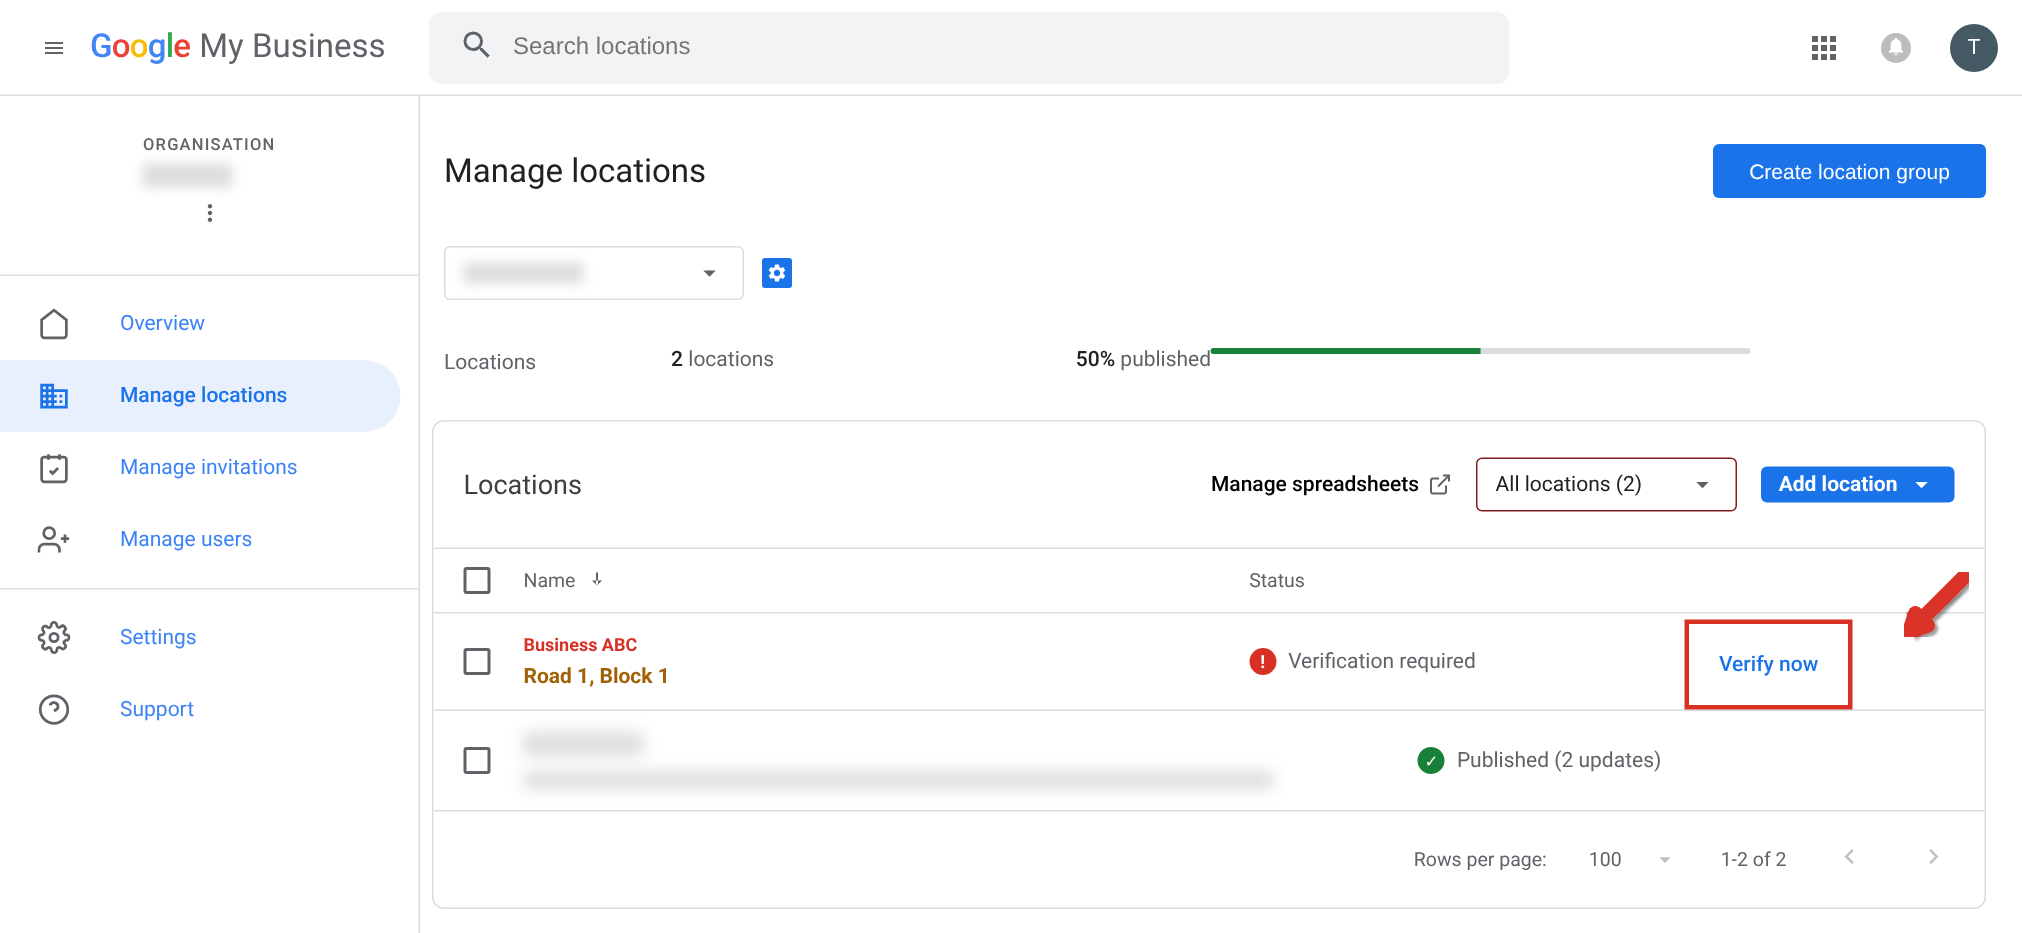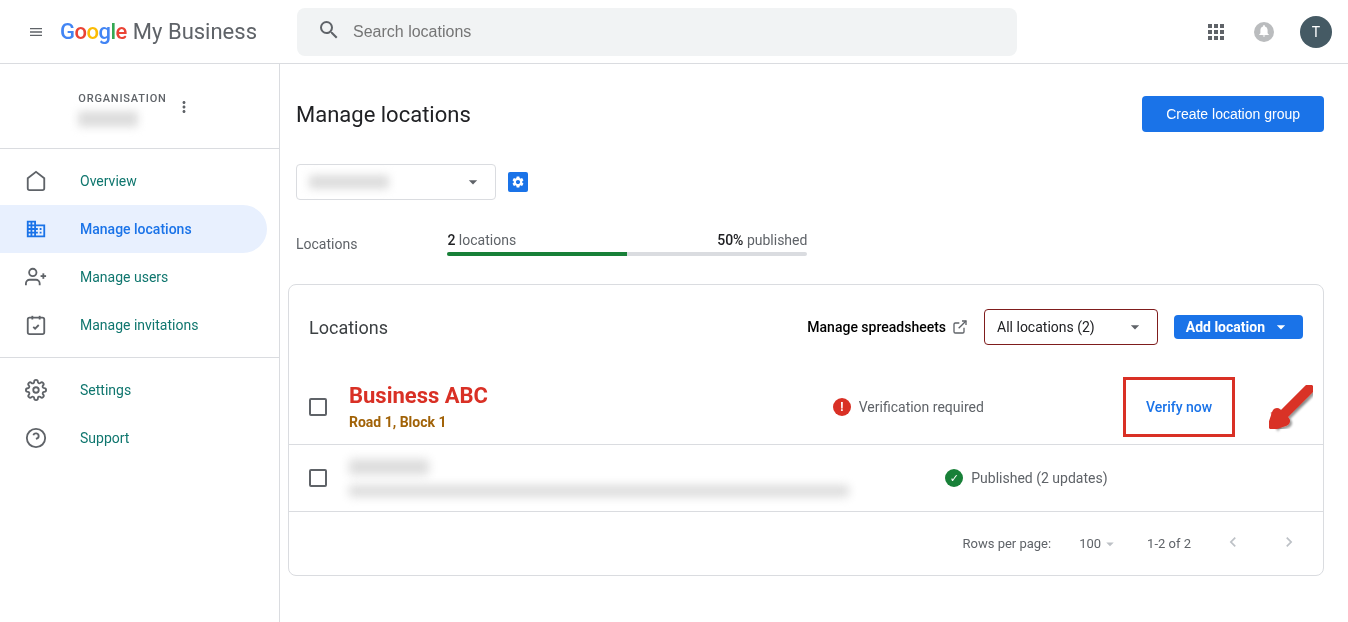--- a/index.html
+++ b/index.html
@@ -4,52 +4,52 @@
 <style>
 * { margin: 0; padding: 0; box-sizing: border-box; }
 body { font-family: 'Google Sans', Roboto, Arial, sans-serif; background: #fff; color: #202124; }
 
 .header { height: 64px; display: flex; align-items: center; padding: 0 16px; border-bottom: 1px solid #dadce0; }
 .menu-icon { cursor: pointer; padding: 12px; border-radius: 50%; }
 .logo-area { display: flex; align-items: center; margin-left: 4px; }
 .google-logo { font-size: 22px; font-weight: 500; letter-spacing: -0.5px;}
 .g-blue {color:#4285f4;} .g-red{color:#ea4335;} .g-yellow{color:#fbbc05;} .g-green{color:#34a853;}
 .logo-suffix { color: #5f6368; font-size: 22px; margin-left: 6px; font-weight: 400;}
-.search-container { flex: 1; max-width: 720px; margin-left: 40px; }
+.search-container { flex: 1; max-width: 720px; margin-left: 29px; }
 .search-box { display: flex; align-items: center; background: #f1f3f4; border-radius: 8px; height: 48px; padding: 0 8px;}
 .search-icon { padding: 0 12px; color: #5f6368; }
 .search-input { border: none; background: transparent; flex: 1; font-size: 16px; outline: none; color: #202124;}
 .header-right { margin-left: auto; display: flex; align-items: center; gap: 8px; }
 .icon-btn { width: 40px; height: 40px; display: flex; align-items: center; justify-content: center; border-radius:50%; cursor:pointer; color:#5f6368;}
 .avatar { width: 32px; height: 32px; border-radius: 50%; background: #455a64; color: #fff; display:flex; align-items:center; justify-content:center; font-size:14px; margin-left:8px; cursor:pointer;}
 
 .main { display: flex; height: calc(100vh - 64px); }
 .sidebar { width: 280px; border-right: 1px solid #dadce0; padding-top: 8px; }
-.org-section { padding: 18px 24px 12px; display:flex; align-items:center; justify-content:center;}
+.org-section { padding: 18px 24px 12px; display:flex; align-items:center; justify-content:space-between;flex-direction:column;}
 .org-label { color: #5f6368; font-size: 11px; letter-spacing: 0.8px; font-weight:500;}
 .org-name { margin-top: 6px; filter: blur(4px); color:#5f6368; font-size:14px; width:60px; height:16px; background:#ddd; border-radius:2px;}
 .org-more { color:#5f6368; cursor:pointer; padding:8px;}
 .nav-divider { border-top: 1px solid #dadce0; margin: 8px 0; }
-.nav-item { display: flex; align-items: center; height: 48px; padding: 0 24px; cursor: pointer; border-radius: 0 24px 24px 0; margin-right: 12px; color:#0f766e; font-size:14px;}
+.nav-item { display: flex; align-items: center; height: 48px; padding: 0 24px; cursor: pointer; border-radius: 0 24px 24px 0; margin-right: 12px; color:#3b82f6; font-size:14px;}
 .nav-item.active { background: #e8f0fe; color: #1a73e8; font-weight:500;}
 .nav-icon { width: 24px; height: 24px; margin-right: 32px; display:flex; align-items:center; justify-content:center;}
 
 .content { flex: 1; padding: 24px 24px 24px 8px; overflow-y: auto;}
 .page-header { display: flex; align-items: center; justify-content: space-between; padding: 8px 0 24px 8px;}
 .page-title { font-size: 22px; font-weight: 400; color:#202124;}
 .btn-primary { background: #1a73e8; color: #fff; border: none; border-radius: 4px; padding: 0 24px; height: 36px; font-size: 14px; font-weight:500; cursor:pointer; display:inline-flex; align-items:center;}
 
 .selector-row { display: flex; align-items: center; gap: 12px; padding: 8px 8px 24px;}
 .dropdown-selector { border: 1px solid #dadce0; border-radius: 4px; width: 200px; height: 36px; display:flex; align-items:center; padding: 0 12px; cursor:pointer; justify-content:space-between;}
 .dropdown-blur { filter: blur(4px); background:#ddd; width:80px; height:14px; border-radius:2px;}
 .gear-badge { width: 20px; height:20px; background:#1a73e8; color:#fff; border-radius:2px; display:flex; align-items:center; justify-content:center; cursor:pointer;}
 
 .progress-row { display: flex; align-items: center; gap: 90px; padding: 8px 8px 28px;}
 .progress-label { color:#5f6368; font-size:14px;}
-.progress-center { display:flex; flex-direction:column;}
+.progress-center { display:flex; flex-direction:row;}
 .progress-stats { display:flex; justify-content:space-between; font-size:14px; color:#5f6368; width:360px; margin-bottom:4px;}
 .progress-stats strong {color:#202124; font-weight:500;}
 .progress-bar { width:360px; height:4px; background:#dadce0; border-radius:2px; overflow:hidden;}
 .progress-fill { height:100%; background:#188038; width:50%;}
 
 .card { border: 1px solid #dadce0; border-radius: 8px; overflow:hidden;}
 .card-header { display:flex; align-items:center; justify-content:space-between; padding: 24px 20px;}
 .card-title { font-size: 18px; color:#3c4043;}
 .card-header-right { display:flex; align-items:center; gap:16px;}
 .link-action { color:#000000; font-size:14px; font-weight:500; display:flex; align-items:center; gap:6px; cursor:pointer;}
@@ -57,31 +57,31 @@
 .btn-add { background:#1a73e8; color:#fff; border-radius:4px; height:24px; padding:0 12px; display:flex; align-items:center; gap:6px; cursor:pointer; font-size:14px; font-weight:700;}
 
 .table-header { display:flex; align-items:center; border-top:1px solid #dadce0; border-bottom:1px solid #dadce0; padding:12px 20px; color:#5f6368; font-size:13px;}
 .col-check { width:40px;}
 .col-name { flex:2; display:flex; align-items:center; gap:6px;}
 .col-status { flex:1.2;}
 .col-action { width:180px; text-align:left;}
 .checkbox { width:18px; height:18px; border:2px solid #5f6368; border-radius:2px; cursor:pointer;}
 
 .table-row { display:flex; align-items:center; padding:14px 20px; border-bottom:1px solid #dadce0;}
-.row-name { color:#d93025; font-weight:700; font-size:22px;text-align:center;}
+.row-name { color:#d93025; font-weight:700; font-size:12px;text-align:center;}
 .row-sub { color:#a16207; font-weight:700; font-size:14px;}
 .status-cell { display:flex; align-items:center; gap:8px; font-size:14px; color:#5f6368;}
 .icon-error { width:18px; height:18px; background:#d93025; border-radius:50%; color:#fff; display:flex; align-items:center; justify-content:center; font-size:12px; font-weight:bold;}
 .icon-check { width:18px; height:18px; background:#188038; border-radius:50%; color:#fff; display:flex; align-items:center; justify-content:center; font-size:11px;}
 .link-blue { color:#1a73e8; font-size:14px; font-weight:500; cursor:pointer;}
 .verify-highlight { border:3px solid #d93025; padding:19px 20px; margin-right:-4px;}
 .blur-text { filter: blur(5px); background:#ddd; color:transparent; border-radius:2px;}
 
 .pagination { display:flex; justify-content:flex-end; align-items:center; padding:16px 20px; gap:28px; color:#5f6368; font-size:13px;}
-.page-sel { display:flex; align-items:center; gap:0; cursor:pointer;}
+.page-sel { display:flex; align-items:center; gap:20px; cursor:pointer;}
 .page-arrow { color:#bdc1c6; cursor:pointer; padding:4px;}
 
 .annotation-arrow { position: absolute; pointer-events:none;}
 .table-wrap{position:relative;}
 </style>
 </head>
 <body>
 
 <div class="header">
   <div class="menu-icon icon-btn">
@@ -145,38 +145,38 @@
       <span class="nav-icon">
           <svg width="22" height="22" viewBox="0 0 24 24" fill="#1a73e8">
             <path d="M12 7V3H2v18h20V7H12zM6 19H4v-2h2v2zm0-4H4v-2h2v2zm0-4H4V9h2v2zm0-4H4V5h2v2zm4 12H8v-2h2v2zm0-4H8v-2h2v2zm0-4H8V9h2v2zm0-4H8V5h2v2zm10 12h-8v-2h2v-2h-2v-2h2v-2h-2V9h8v10zm-2-8h-2v2h2v-2zm0 4h-2v2h2v-2z"></path>
           </svg>
         </span>
       <span>Manage locations</span>
     </div>
     <div class="nav-item">
       <span class="nav-icon">
           <svg width="22" height="22" viewBox="0 0 24 24" fill="none" stroke="#5f6368" stroke-width="2">
+            <rect x="3" y="4" width="18" height="18" rx="2"></rect>
+            <line x1="16" y1="2" x2="16" y2="6"></line>
+            <line x1="8" y1="2" x2="8" y2="6"></line>
+            <path d="M9 14l2 2 4-4"></path>
+          </svg>
+        </span>
+      <span>Manage invitations</span>
+    </div>
+    <div class="nav-item">
+      <span class="nav-icon">
+          <svg width="22" height="22" viewBox="0 0 24 24" fill="none" stroke="#5f6368" stroke-width="2">
             <path d="M16 21v-2a4 4 0 00-4-4H5a4 4 0 00-4 4v2"></path>
             <circle cx="8.5" cy="7" r="4"></circle>
             <line x1="20" y1="8" x2="20" y2="14"></line>
             <line x1="23" y1="11" x2="17" y2="11"></line>
           </svg>
         </span>
       <span>Manage users</span>
-    </div>
-    <div class="nav-item">
-      <span class="nav-icon">
-          <svg width="22" height="22" viewBox="0 0 24 24" fill="none" stroke="#5f6368" stroke-width="2">
-            <rect x="3" y="4" width="18" height="18" rx="2"></rect>
-            <line x1="16" y1="2" x2="16" y2="6"></line>
-            <line x1="8" y1="2" x2="8" y2="6"></line>
-            <path d="M9 14l2 2 4-4"></path>
-          </svg>
-        </span>
-      <span>Manage invitations</span>
     </div>
     <div class="nav-divider"></div>
     <div class="nav-item">
       <span class="nav-icon">
           <svg width="22" height="22" viewBox="0 0 24 24" fill="none" stroke="#5f6368" stroke-width="2">
             <circle cx="12" cy="12" r="3"></circle>
             <path d="M19.4 15a1.65 1.65 0 00.33 1.82l.06.06a2 2 0 01-2.83 2.83l-.06-.06a1.65 1.65 0 00-1.82-.33 1.65 1.65 0 00-1 1.51V21a2 2 0 01-4 0v-.09A1.65 1.65 0 009 19.4a1.65 1.65 0 00-1.82.33l-.06.06a2 2 0 01-2.83-2.83l.06-.06a1.65 1.65 0 00.33-1.82 1.65 1.65 0 00-1.51-1H3a2 2 0 010-4h.09A1.65 1.65 0 004.6 9a1.65 1.65 0 00-.33-1.82l-.06-.06a2 2 0 012.83-2.83l.06.06a1.65 1.65 0 001.82.33H9a1.65 1.65 0 001-1.51V3a2 2 0 014 0v.09a1.65 1.65 0 001 1.51 1.65 1.65 0 001.82-.33l.06-.06a2 2 0 012.83 2.83l-.06.06a1.65 1.65 0 00-.33 1.82V9a1.65 1.65 0 001.51 1H21a2 2 0 010 4h-.09a1.65 1.65 0 00-1.51 1z"></path>
           </svg>
         </span>
       <span>Settings</span>
@@ -246,20 +246,34 @@
           </div>
           <div class="btn-add">
             <span>Add location</span>
             <svg width="20" height="20" viewBox="0 0 24 24" fill="#fff">
                 <path d="M7 10l5 5 5-5z"></path>
               </svg>
           </div>
         </div>
       </div>
 
+      <div class="table-header">
+        <div class="col-check">
+            <div class="checkbox"></div>
+          </div>
+        <div class="col-name">
+          <span>Name</span>
+          <svg width="16" height="16" viewBox="0 0 24 24" fill="#5f6368">
+              <path d="M12 4v12m0 0l-4-4m4 4l4-4"></path>
+              <path d="M11 4h2v12h-2z M7 12l5 5 5-5z"></path>
+            </svg>
+        </div>
+        <div class="col-status">Status</div>
+        <div class="col-action"></div>
+      </div>
 
       <div class="table-row">
         <div class="col-check">
             <div class="checkbox"></div>
           </div>
         <div class="col-name" style="flex-direction:column; align-items:flex-start;">
           <div class="row-name">Business ABC</div>
           <div class="row-sub">Road 1, Block 1</div>
         </div>
         <div class="col-status status-cell">

